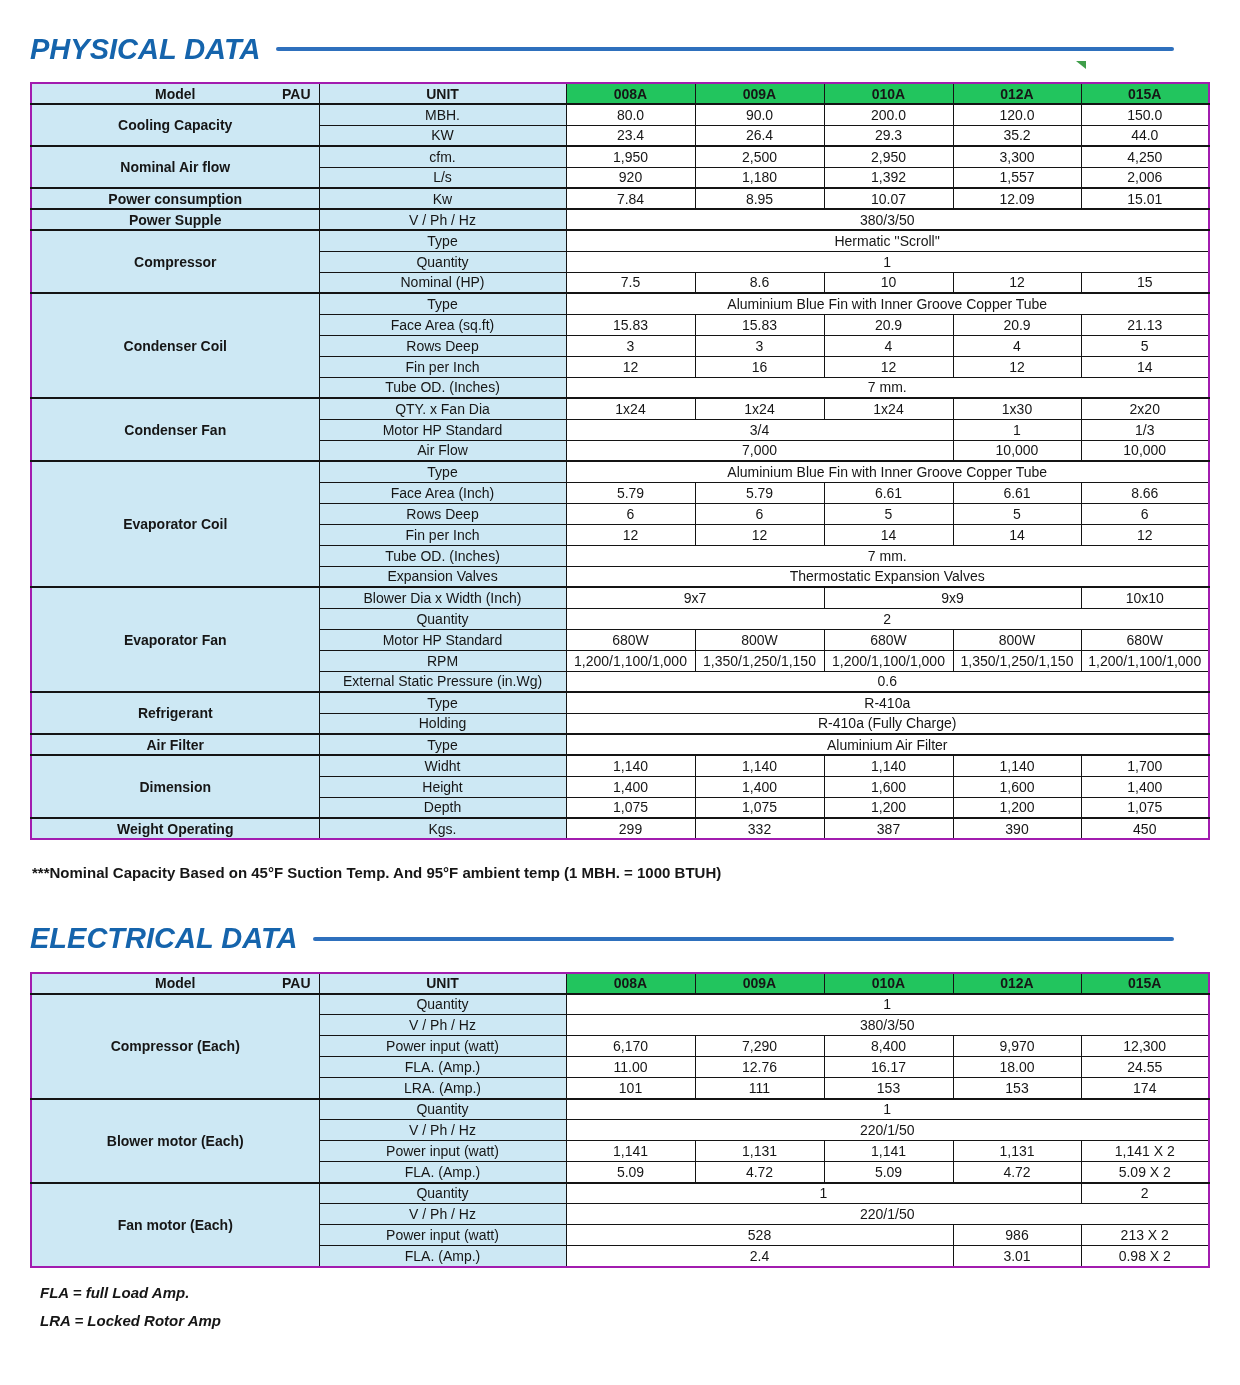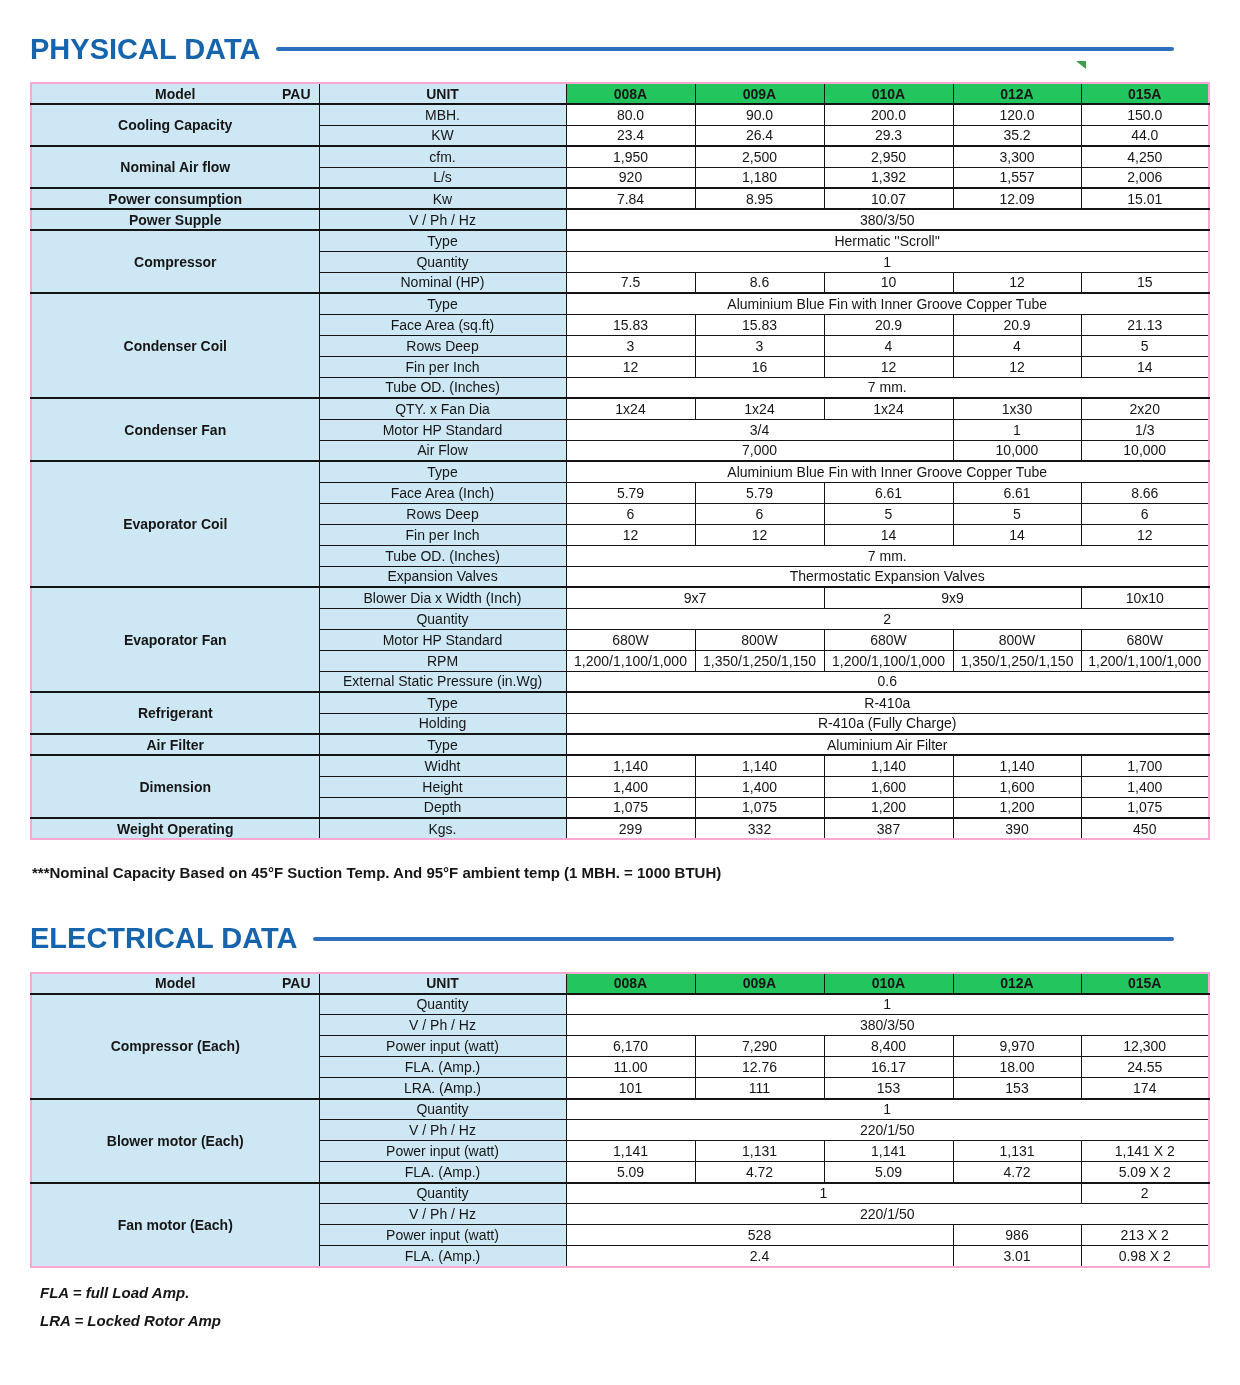--- a/index.html
+++ b/index.html
@@ -6,21 +6,21 @@
   html, body { margin: 0; padding: 0; }
   body {
     width: 1240px; height: 1385px;
     background: #ffffff;
     color: #161616;
     font-family: "Liberation Sans", sans-serif;
   }
   .sheet { padding: 34px 30px 0 30px; }
 
   
-  .sec-head { display: flex; align-items: center; gap: 16px; width: 1178px; position: relative; margin-bottom: 18px; }
+  .sec-head { display: flex; align-items: center; gap: 16px; width: 1178px; position: relative; margin-bottom: 18px; font-style: italic; }
   .sec-title {
     color: #1564ac;
     font-size: 29px;
     font-weight: bold;
     letter-spacing: 0px;
     white-space: nowrap;
     line-height: 1.05;
   }
   .sec-rule { flex: 1; height: 4px; background: #2e70bd; margin-right: 34px; border-radius: 2px; }
   .flag {
@@ -28,21 +28,21 @@
     width: 0; height: 0;
     border-top: 8px solid #3f9e4a;
     border-left: 10px solid transparent;
   }
 
   
   table.spec {
     border-collapse: collapse;
     table-layout: fixed;
     width: 1178px;
-    border: 2px solid #f9a8d4;
+    border: 2px solid #a21caf;
   }
   table.spec th, table.spec td {
     border: 1px solid #141414;
     font-size: 14px;
     height: 21px;
     padding: 0 3px;
     text-align: center;
     vertical-align: middle;
     white-space: nowrap;
     overflow: hidden;

